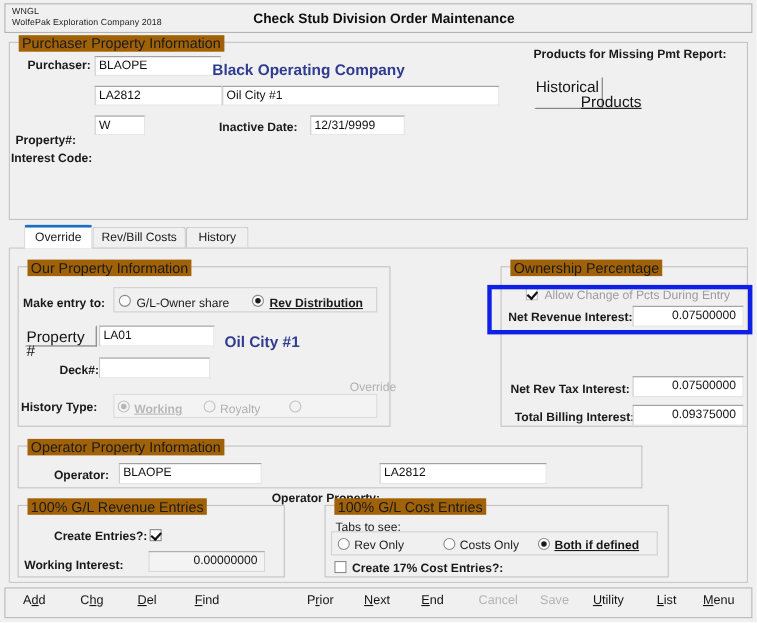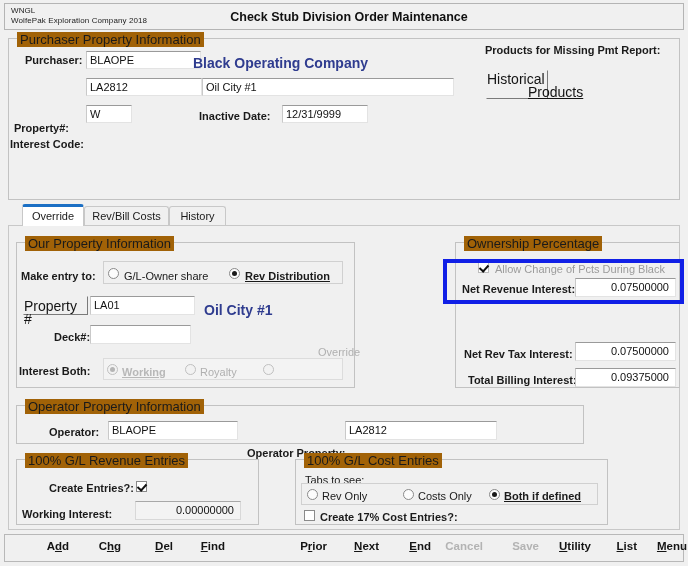--- a/index.html
+++ b/index.html
@@ -216,23 +216,23 @@
     background: #f0f0f0;
     border: 1px solid #b8b8b8;
     box-sizing: border-box;
   }
   .cmdbtn {
     position: absolute;
     top: 5px;
     height: 18px;
     font-size: 11.5px;
     color: #141414;
-    text-align: right;
-    white-space: nowrap;
-    font-weight: bold;
+    text-align: left;
+    white-space: nowrap;
+    font-weight: normal;
   }
   .cmdbtn.dis { color: #b3b3b3; }
   .cmdbtn u { text-decoration: underline; }
 </style>
 </head>
 <body>
 
 <div class="app-window">
 
   <div class="titlebar">
@@ -291,35 +291,35 @@
 
   <div class="btn" style="left:23px; top:296px; width:65px; height:19px; padding-top:3px;">
     <span>Property #</span>
   </div>
   <div class="fld" style="left:90px; top:296px; width:105px; height:19px;">LA01</div>
   <div class="link" style="left:204px; top:302px;">Oil City #1</div>
 
   <div class="lbl b" style="left:54px; top:331px;">Deck#:</div>
   <div class="fld" style="left:90px; top:325px; width:101px; height:19px;"></div>
 
-  <div class="lbl b" style="left:19px; top:365px;">Interest Both:</div>
+  <div class="lbl b" style="left:19px; top:365px;">History Type:</div>
   <div class="innerbox dis" style="left:103px; top:358px; width:240px; height:22px;"></div>
   <div class="radio dis on" style="left:107px; top:364px;"></div>
   <div class="rlbl dis sel" style="left:122px; top:366px;">Working</div>
   <div class="radio dis" style="left:185px; top:364px;"></div>
   <div class="rlbl dis" style="left:200px; top:366px;">Royalty</div>
   <div class="radio dis" style="left:263px; top:364px;"></div>
   <div class="rlbl dis" style="left:278px; top:346px;margin-left:40px;">Override</div>
 
   <div class="group" style="left:455px; top:242px; width:225px; height:146px;">
     <div class="legend">Ownership Percentage</div>
   </div>
 
   <div class="chk on" style="left:478px; top:262px; border-color:#bdbdbd;"></div>
-  <div class="rlbl" style="left:495px; top:263px; color:#9b9b9b;">Allow Change of Pcts During Black</div>
+  <div class="rlbl" style="left:495px; top:263px; color:#9b9b9b;">Allow Change of Pcts During Entry</div>
 
   <div class="lbl b" style="left:462px; top:283px;">Net Revenue Interest:</div>
   <div class="fld r" style="left:575px; top:278px; width:101px; height:19px;">0.07500000</div>
 
   <div class="lbl b" style="left:464px; top:348px;">Net Rev Tax Interest:</div>
   <div class="fld r" style="left:575px; top:342px; width:101px; height:19px;">0.07500000</div>
 
   <div class="lbl b" style="left:468px; top:374px;">Total Billing Interest:</div>
   <div class="fld r" style="left:575px; top:368px; width:101px; height:19px;">0.09375000</div>
 

